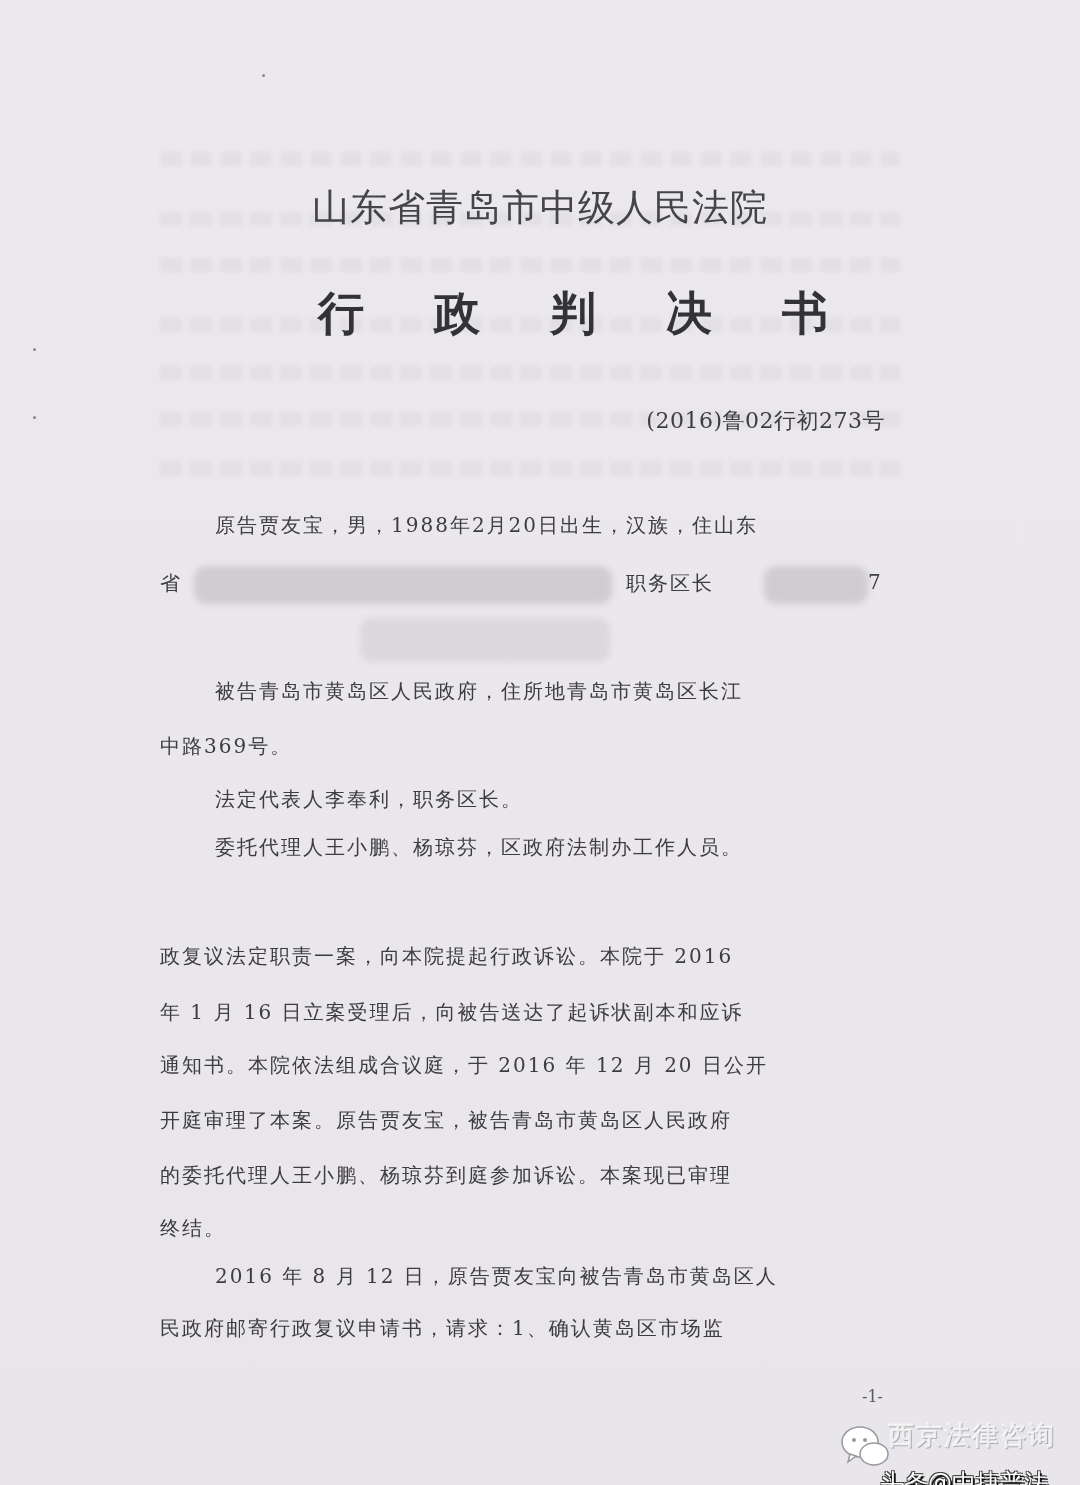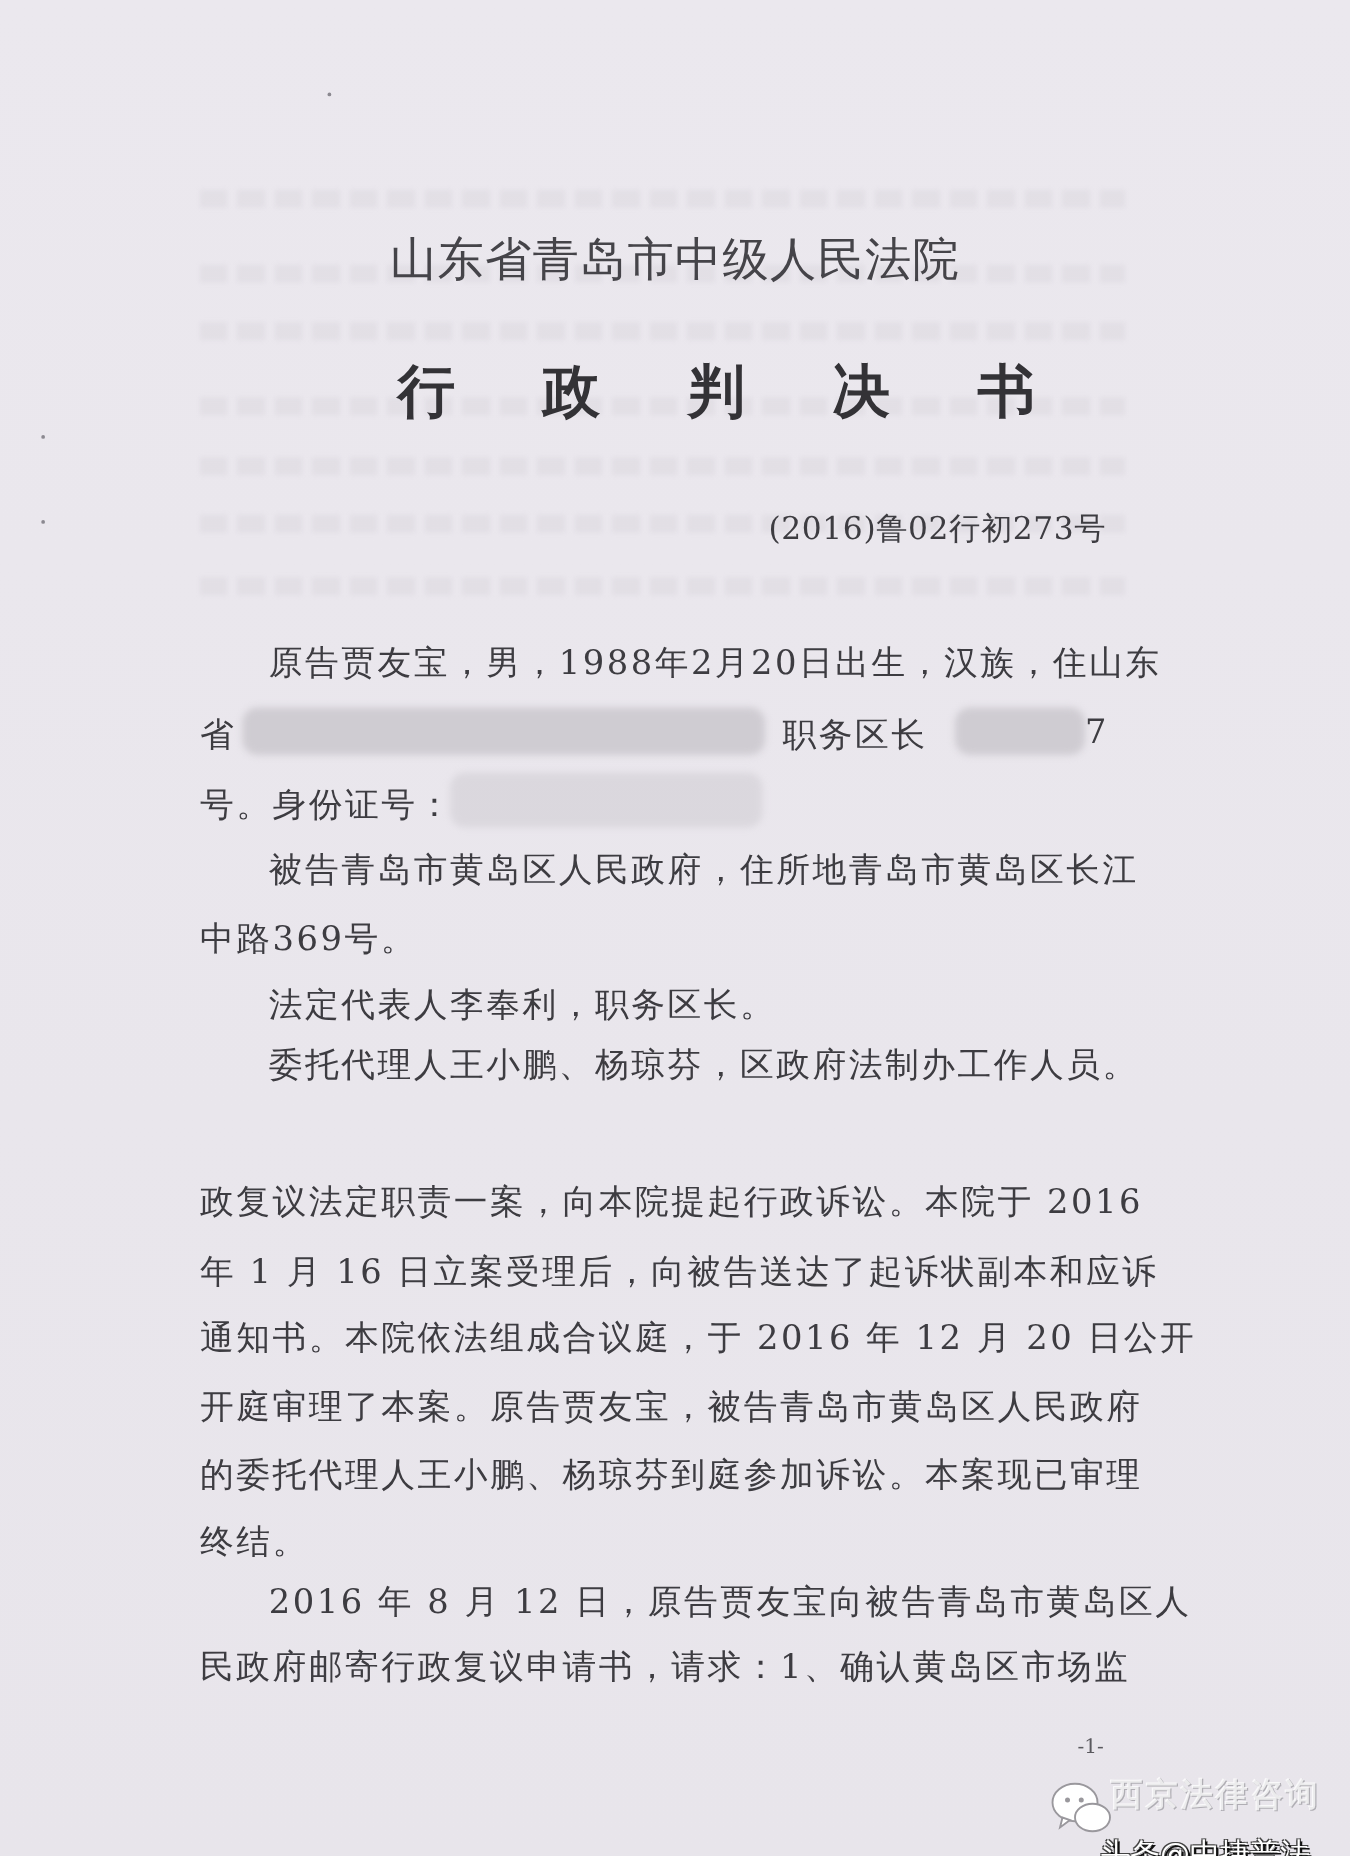--- a/index.html
+++ b/index.html
@@ -25,24 +25,24 @@
     font-family: Liberation Sans, sans-serif; font-weight: normal;
     color: #454449;
   }
   .doc-title {
     position: absolute; left: 318px; top: 283px; width: 510px;
     display: flex; justify-content: space-between;
     font-size: 46px; font-weight: bold; color: #333236;
   }
   .case-no {
     position: absolute; right: 195px; top: 406px;
-    font-size: 25px; color: #3d3c41; letter-spacing: 0.5px;
+    font-size: 22px; color: #3d3c41; letter-spacing: 0.5px;
   }
   .line {
-    position: absolute; font-size: 27px; color: #3d3c41;
+    position: absolute; font-size: 20px; color: #3d3c41;
     white-space: pre; letter-spacing: 2px;
   }
   .indent { left: 215px; }
   .flush  { left: 160px; }
   .redact {
     position: absolute; background: #cfccd2; border-radius: 12px;
     filter: blur(3px);
   }
   .page-num {
     position: absolute; left: 862px; top: 1387px;
@@ -96,21 +96,20 @@
   <div class="case-no">(2016)鲁02行初273号</div>
 
   <div class="line indent" style="top:512px">原告贾友宝，男，1988年2月20日出生，汉族，住山东</div>
 
   <div class="line flush" style="top:570px">省</div>
   <div class="redact" style="left:194px;top:566px;width:418px;height:38px"></div>
   <div class="line" style="left:626px;top:570px">职务区长</div>
   <div class="redact" style="left:764px;top:566px;width:104px;height:38px"></div>
   <div class="line" style="left:868px;top:570px">7</div>
 
-  <div class="line flush" style="top:626px">号。身份证号：</div>
   <div class="redact" style="left:360px;top:618px;width:250px;height:44px;opacity:0.55"></div>
 
   <div class="line indent" style="top:678px">被告青岛市黄岛区人民政府，住所地青岛市黄岛区长江</div>
   <div class="line flush" style="top:733px">中路369号。</div>
   <div class="line indent" style="top:834px">委托代理人王小鹏、杨琼芬，区政府法制办工作人员。</div>
   <div class="line indent" style="top:786px">法定代表人李奉利，职务区长。</div>
   <div class="line flush" style="top:943px">政复议法定职责一案，向本院提起行政诉讼。本院于 2016</div>
   <div class="line flush" style="top:999px">年 1 月 16 日立案受理后，向被告送达了起诉状副本和应诉</div>
   <div class="line flush" style="top:1052px">通知书。本院依法组成合议庭，于 2016 年 12 月 20 日公开</div>
   <div class="line flush" style="top:1107px">开庭审理了本案。原告贾友宝，被告青岛市黄岛区人民政府</div>

